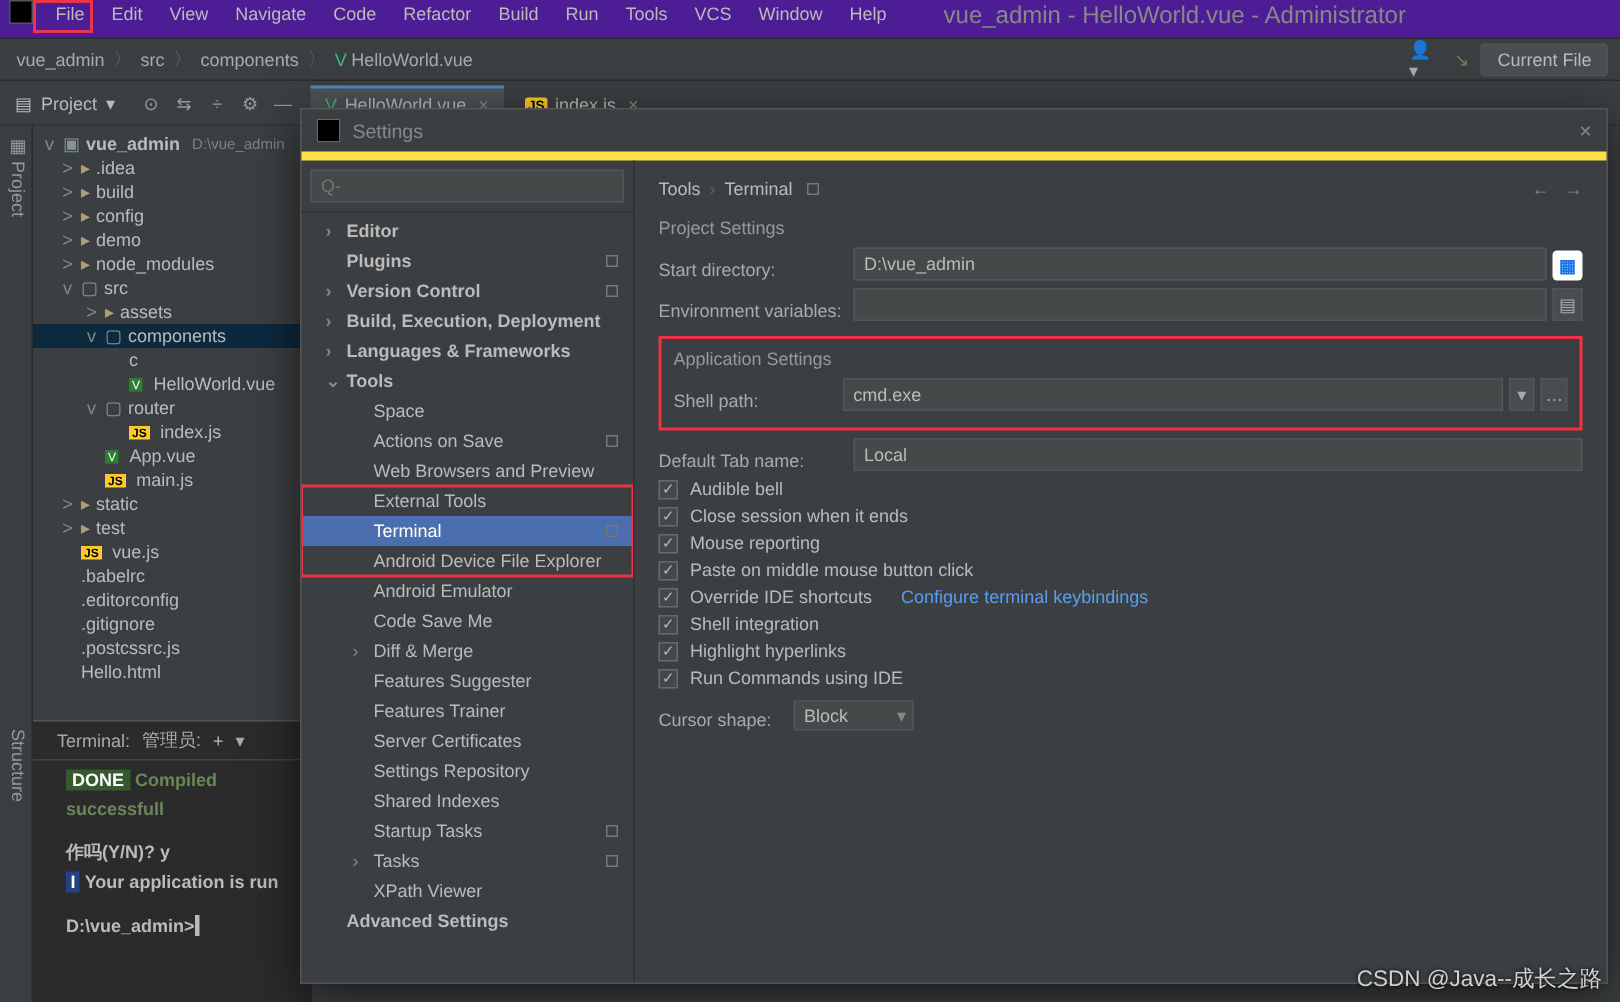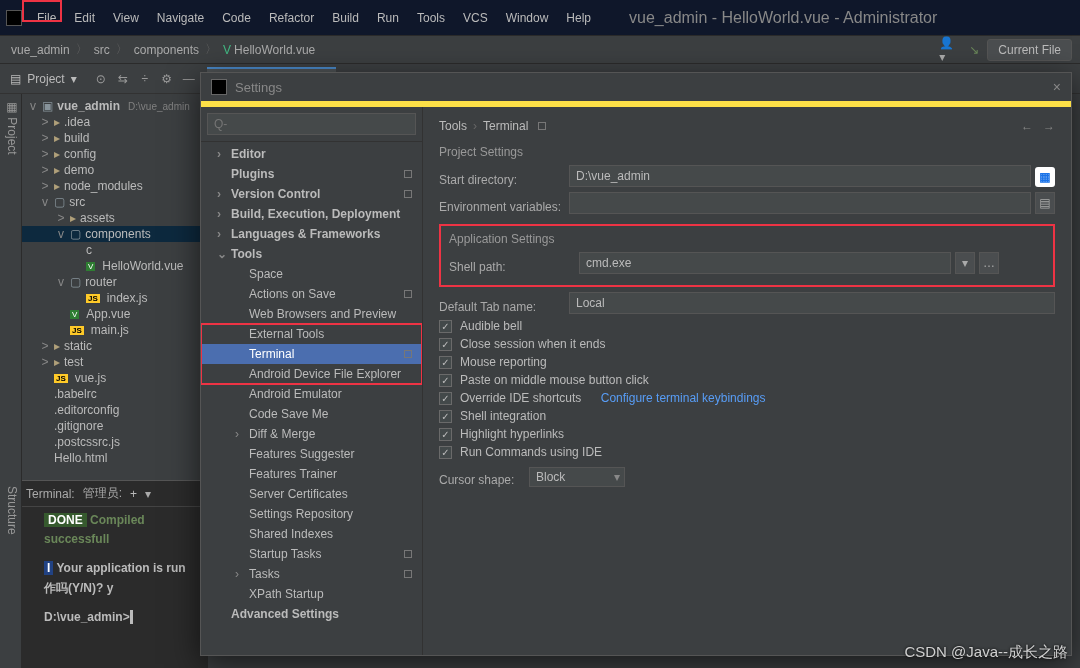--- a/index.html
+++ b/index.html
@@ -1,18 +1,18 @@
 <!DOCTYPE html>
 <html><head>
 <meta charset="utf-8">
 <style>
   * { box-sizing: border-box; margin: 0; padding: 0; font-family: "Segoe UI", Arial, sans-serif; font-size: 12px; }
   body { background: #3c3f41; color: #bbb; width: 1080px; height: 668px; overflow: hidden; position: relative; }
   
-  .menubar { display: flex; align-items: center; height: 36px; background: #0f172a; border-bottom: 1px solid #2b2b2b; padding: 0 6px; gap: 4px; }
+  .menubar { display: flex; align-items: flex-start; height: 26px; background: #4c1d95; border-bottom: 1px solid #2b2b2b; padding: 0 6px; gap: 4px; }
   .menubar .logo { width: 16px; height: 16px; background: #000; border: 1px solid #555; margin-right: 4px; }
   .menubar span { padding: 2px 7px; color: #bbb; }
   .menubar .title { margin-left: 20px; color: #888; font-size: 16px; }
   
   .navrow { display: flex; align-items: center; height: 28px; background: #3c3f41; border-bottom: 1px solid #2b2b2b; padding: 0 8px; }
   .crumb { color: #aaa; padding: 0 3px; }
   .crumb.sep { color: #666; }
   .crumb .vue { color: #42b883; margin-right: 3px; }
   .navrow .spacer { flex: 1; }
   .navrow .pill { background: #4b4e50; color: #bbb; padding: 3px 10px; border-radius: 3px; border:1px solid #555; }
@@ -36,21 +36,21 @@
   .tree .arrow{width:10px; color:#888;display:inline-block;text-align:center;}
   .tree .fold{color:#b0a07a;}
   .tree .fold-open{color:#87939a;}
   .tree .vue{background:#2e7d32;color:#fff;font-size:8px;padding:0 2px;margin-right:3px;}
   .tree .js{background:#ffca28;color:#000;font-size:8px;padding:0 2px;margin-right:3px;font-weight:bold;}
   .tree .sel{background:#0d293e;}
   .tree .dim{color:#808080;font-size:10px;padding-left:4px;}
   .i1{padding-left:18px!important;} .i2{padding-left:34px!important;} .i3{padding-left:50px!important;}
   
   .terminal{position:absolute;left:22px;bottom:0;width:186px;height:188px;background:#2b2b2b;border-top:1px solid #555;overflow:hidden;}
-  .termhead{display:flex;align-items:center;gap:8px;padding:4px 4px;border-bottom:1px solid #444;color:#aaa;}
+  .termhead{display:flex;align-items:center;gap:8px;padding:4px 16px;border-bottom:1px solid #444;color:#aaa;}
   .termhead .plus{color:#bbb;}
   .termbody{padding:4px 22px;font-family:Consolas,monospace;font-size:12px;color:#bbb;line-height:1.6;font-weight:bold;}
   .termbody .done{background:#365a2e;color:#fff;padding:0 4px;}
   .termbody .green{color:#6a8759;}
   .termbody .blue{background:#214283;color:#fff;padding:0 3px;}
   
   .dialog{position:absolute;left:200px;top:72px;right:8px;bottom:12px;background:#3c3f41;border:1px solid #555;box-shadow:0 8px 30px rgba(0,0,0,.6);display:flex;flex-direction:column;}
   .dlg-title{display:flex;align-items:center;padding:6px 10px;border-bottom:6px solid #fde047;gap:8px;}
   .dlg-title .logo{width:16px;height:16px;background:#000;border:1px solid #666;}
   .dlg-title .t{color:#888;font-size:13px;}
@@ -68,21 +68,21 @@
   .dlg-tree .sel{background:#4b6eaf;color:#fff;}
   .dlg-tree .boxed{outline:2px solid #e34;outline-offset:-1px;}
   .dlg-main{flex:1;padding:12px 16px;overflow:auto;}
   .dlg-crumb{color:#bbb;font-size:13px;margin-bottom:12px;display:flex;gap:6px;align-items:center;}
   .dlg-crumb .sep{color:#666;}
   .dlg-crumb .nav{margin-left:auto;color:#888;font-size:14px;display:flex;gap:10px;}
   .section{color:#999;margin:10px 0 6px;}
   .row{display:flex;align-items:flex-end;margin:5px 0;}
   .row label{width:130px;color:#aaa;}
   .row .inp{flex:1;background:#45494a;border:1px solid #555;color:#bbb;padding:3px 6px;}
-  .row .short{flex:none;width:372px;}
+  .row .short{flex:none;width:440px;}
   .row .btn{width:20px;height:22px;background:#4a4d4f;border:1px solid #555;margin-left:4px;display:flex;align-items:center;justify-content:center;color:#aaa;}
   .row .badge{width:20px;height:20px;background:#fff;border-radius:3px;margin-left:4px;display:flex;align-items:center;justify-content:center;color:#1a73e8;font-weight:bold;}
   .appbox{border:2px solid #e34;padding:6px 8px;margin-top:10px;}
   .chk{display:flex;align-items:center;gap:8px;margin:4px 0;color:#bbb;}
   .chk .box{width:13px;height:13px;border:1px solid #6a6a6a;background:#43494a;display:flex;align-items:center;justify-content:center;color:#bbb;font-size:10px;}
   .chk .box.c::before{content:"✓";}
   .link{color:#589df6;}
   .sel-box{background:#45494a;border:1px solid #555;color:#bbb;padding:2px 18px 2px 6px;position:relative;}
   .sel-box::after{content:"▾";position:absolute;right:4px;color:#888;}
   .watermark{position:absolute;right:12px;bottom:6px;color:#d0d0d0;font-size:15px;text-shadow:0 0 3px #000;}
@@ -192,22 +192,22 @@
 <div class="terminal">
   <div class="termhead">
     <span>Terminal:</span>
     <span>管理员:</span>
     <span class="plus">+</span>
     <span>▾</span>
   </div>
   <div class="termbody">
     <div><span class="done">DONE</span> <span class="green">Compiled successfull</span></div>
     <div style="height:10px"></div>
+    <div>作吗(Y/N)? y</div>
     <div><span class="blue">I</span> <span>Your application is run</span></div>
-    <div>作吗(Y/N)? y</div>
     <div style="height:10px"></div>
     <div><span>D:\vue_admin&gt;</span><span style="background:#bbb;">&nbsp;</span></div>
   </div>
 </div>
 
 <div class="dialog">
   <div class="dlg-title">
     <div class="logo"></div>
     <span class="t">Settings</span>
     <span class="x">×</span>
@@ -307,21 +307,21 @@
             <span>Startup Tasks</span>
             <span class="sq"></span>
           </div>
           <div class="it sub">
             <span class="ch">›</span>
             <span>Tasks</span>
             <span class="sq"></span>
           </div>
           <div class="it sub">
             <span class="ch"></span>
-            <span>XPath Startup</span>
+            <span>XPath Viewer</span>
           </div>
           <div class="it top">
             <span class="ch"></span>
             <span>Advanced Settings</span>
           </div>
         </div>
     </div>
     <div class="dlg-main">
       <div class="dlg-crumb">
         <span>Tools</span>
@@ -387,19 +387,19 @@
             <span>Highlight hyperlinks</span>
           </div>
           <div class="chk">
             <span class="box c"></span>
             <span>Run Commands using IDE</span>
           </div>
         </div>
 
       <div class="row" style="margin-top:8px">
         <label style="width:90px">Cursor shape:</label>
-        <div class="sel-box" style="width:96px">Block</div>
+        <div class="sel-box" style="width:80px">Block</div>
       </div>
     </div>
   </div>
 </div>
 
 <div class="watermark">CSDN @Java--成长之路</div>
 
 </body></html>

